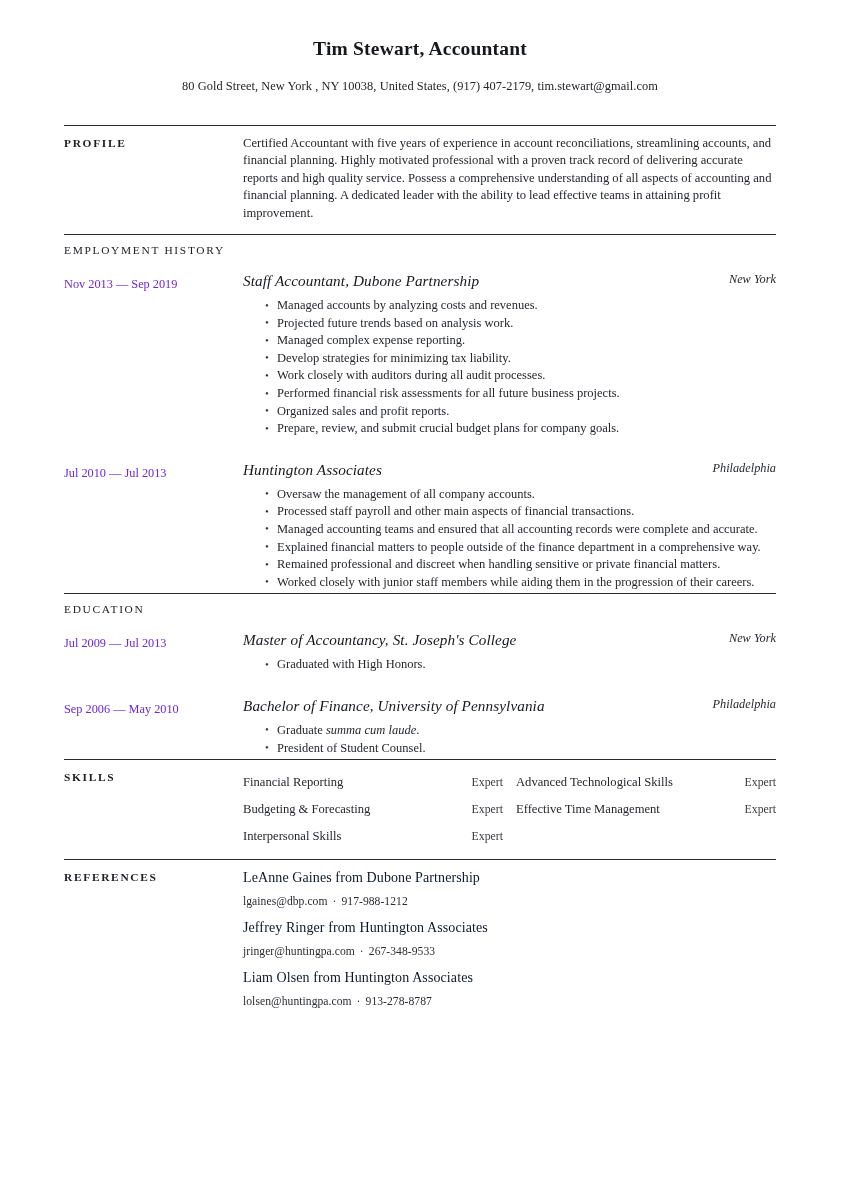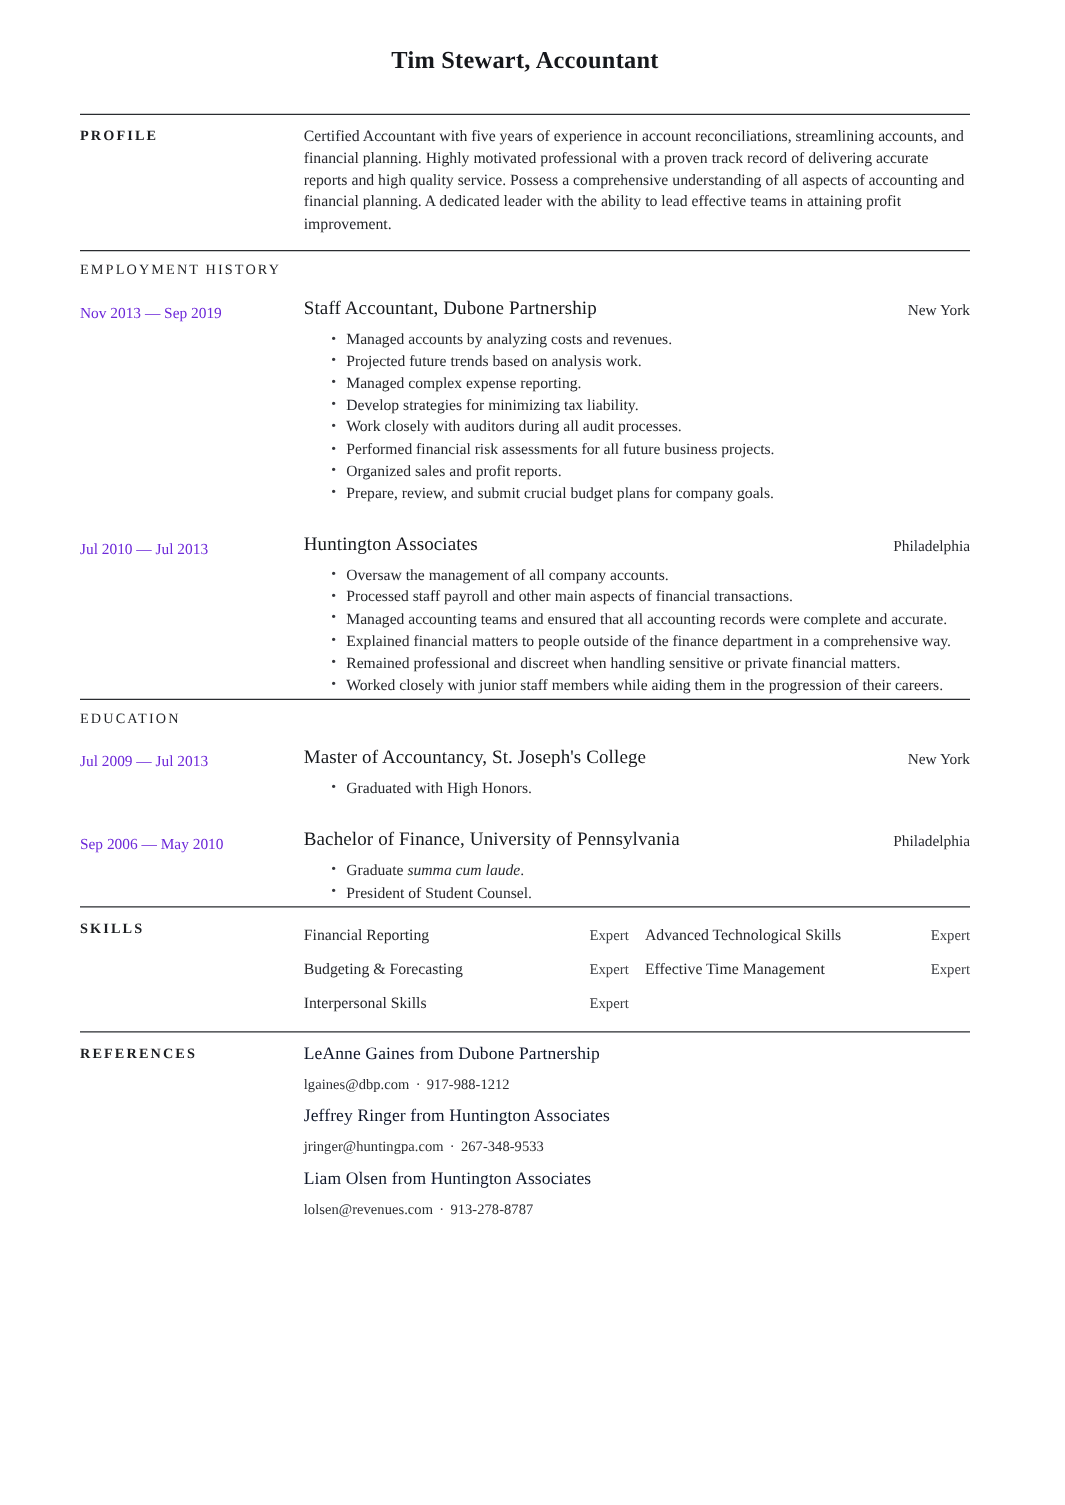--- a/index.html
+++ b/index.html
@@ -92,22 +92,23 @@
     width: 179px;
     flex: 0 0 179px;
     font-size: 12.3px;
     color: #6d28d9;
     padding-top: 5px;
     white-space: nowrap;
   }
   .entry-body { flex: 1 1 auto; min-width: 0; }
   .entry-toprow {
     display: flex;
-    align-items: flex-end;
+    align-items: flex-start;
     justify-content: space-between;
+    font-style: italic;
   }
   .entry-title {
     font-size: 15.2px;
     color: #16181c;
     letter-spacing: 0.1px;
   }
   .entry-location {
     font-size: 12.3px;
     color: #26282d;
     white-space: nowrap;
@@ -183,20 +184,21 @@
 
   .ital { font-style: italic; }
 </style>
 </head>
 <body>
 
 <div class="page">
 
   <div class="header">
     <div class="name">Tim Stewart, Accountant</div>
+    <div class="contact-line">80 Gold Street, New York , NY 10038, United States, (917) 407-2179, tim.stewart@gmail.com</div>
   </div>
 
   <div class="section first">
     <div class="sec-grid">
       <div class="sec-left">
         <div class="section-label">PROFILE</div>
       </div>
       <div class="sec-right">
         <div class="profile-text">Certified Accountant with five years of experience in account reconciliations, streamlining accounts, and financial planning. Highly motivated professional with a proven track record of delivering accurate reports and high quality service. Possess a comprehensive understanding of all aspects of accounting and financial planning. A dedicated leader with the ability to lead effective teams in attaining profit improvement.</div>
       </div>
@@ -328,20 +330,20 @@
             <div class="ref-item">
               <div class="ref-name">LeAnne Gaines from Dubone Partnership</div>
               <div class="ref-contact"><span>lgaines@dbp.com</span><span class="ref-sep">·</span><span>917-988-1212</span></div>
             </div>
             <div class="ref-item">
               <div class="ref-name">Jeffrey Ringer from Huntington Associates</div>
               <div class="ref-contact"><span>jringer@huntingpa.com</span><span class="ref-sep">·</span><span>267-348-9533</span></div>
             </div>
             <div class="ref-item">
               <div class="ref-name">Liam Olsen from Huntington Associates</div>
-              <div class="ref-contact"><span>lolsen@revenues.com</span><span class="ref-sep">·</span><span>913-278-8787</span></div>
+              <div class="ref-contact"><span>lolsen@huntingpa.com</span><span class="ref-sep">·</span><span>913-278-8787</span></div>
             </div>
           </div>
       </div>
     </div>
   </div>
 
 </div>
 
 </body></html>

